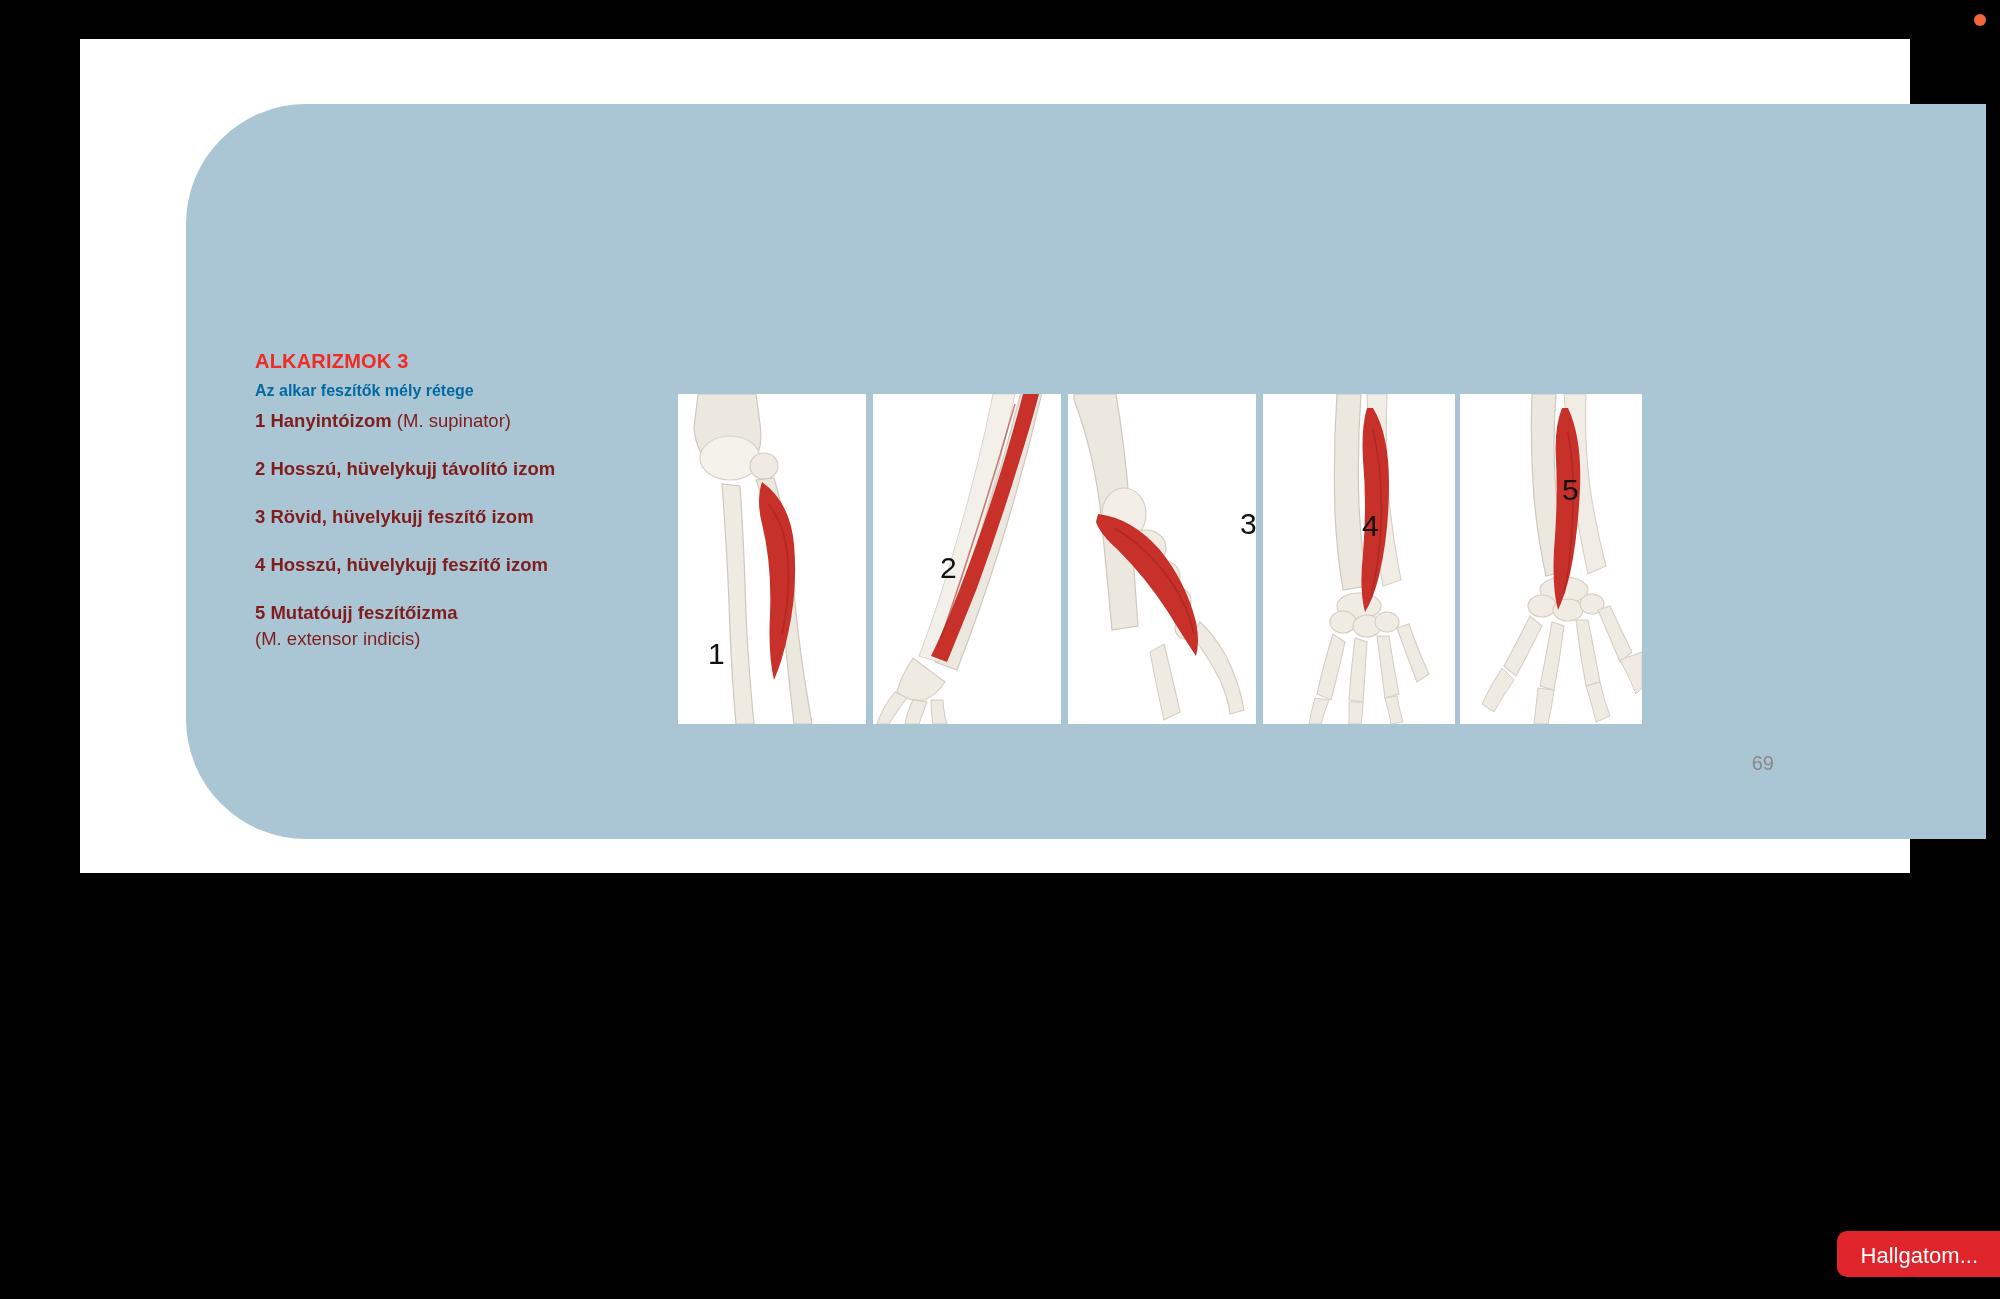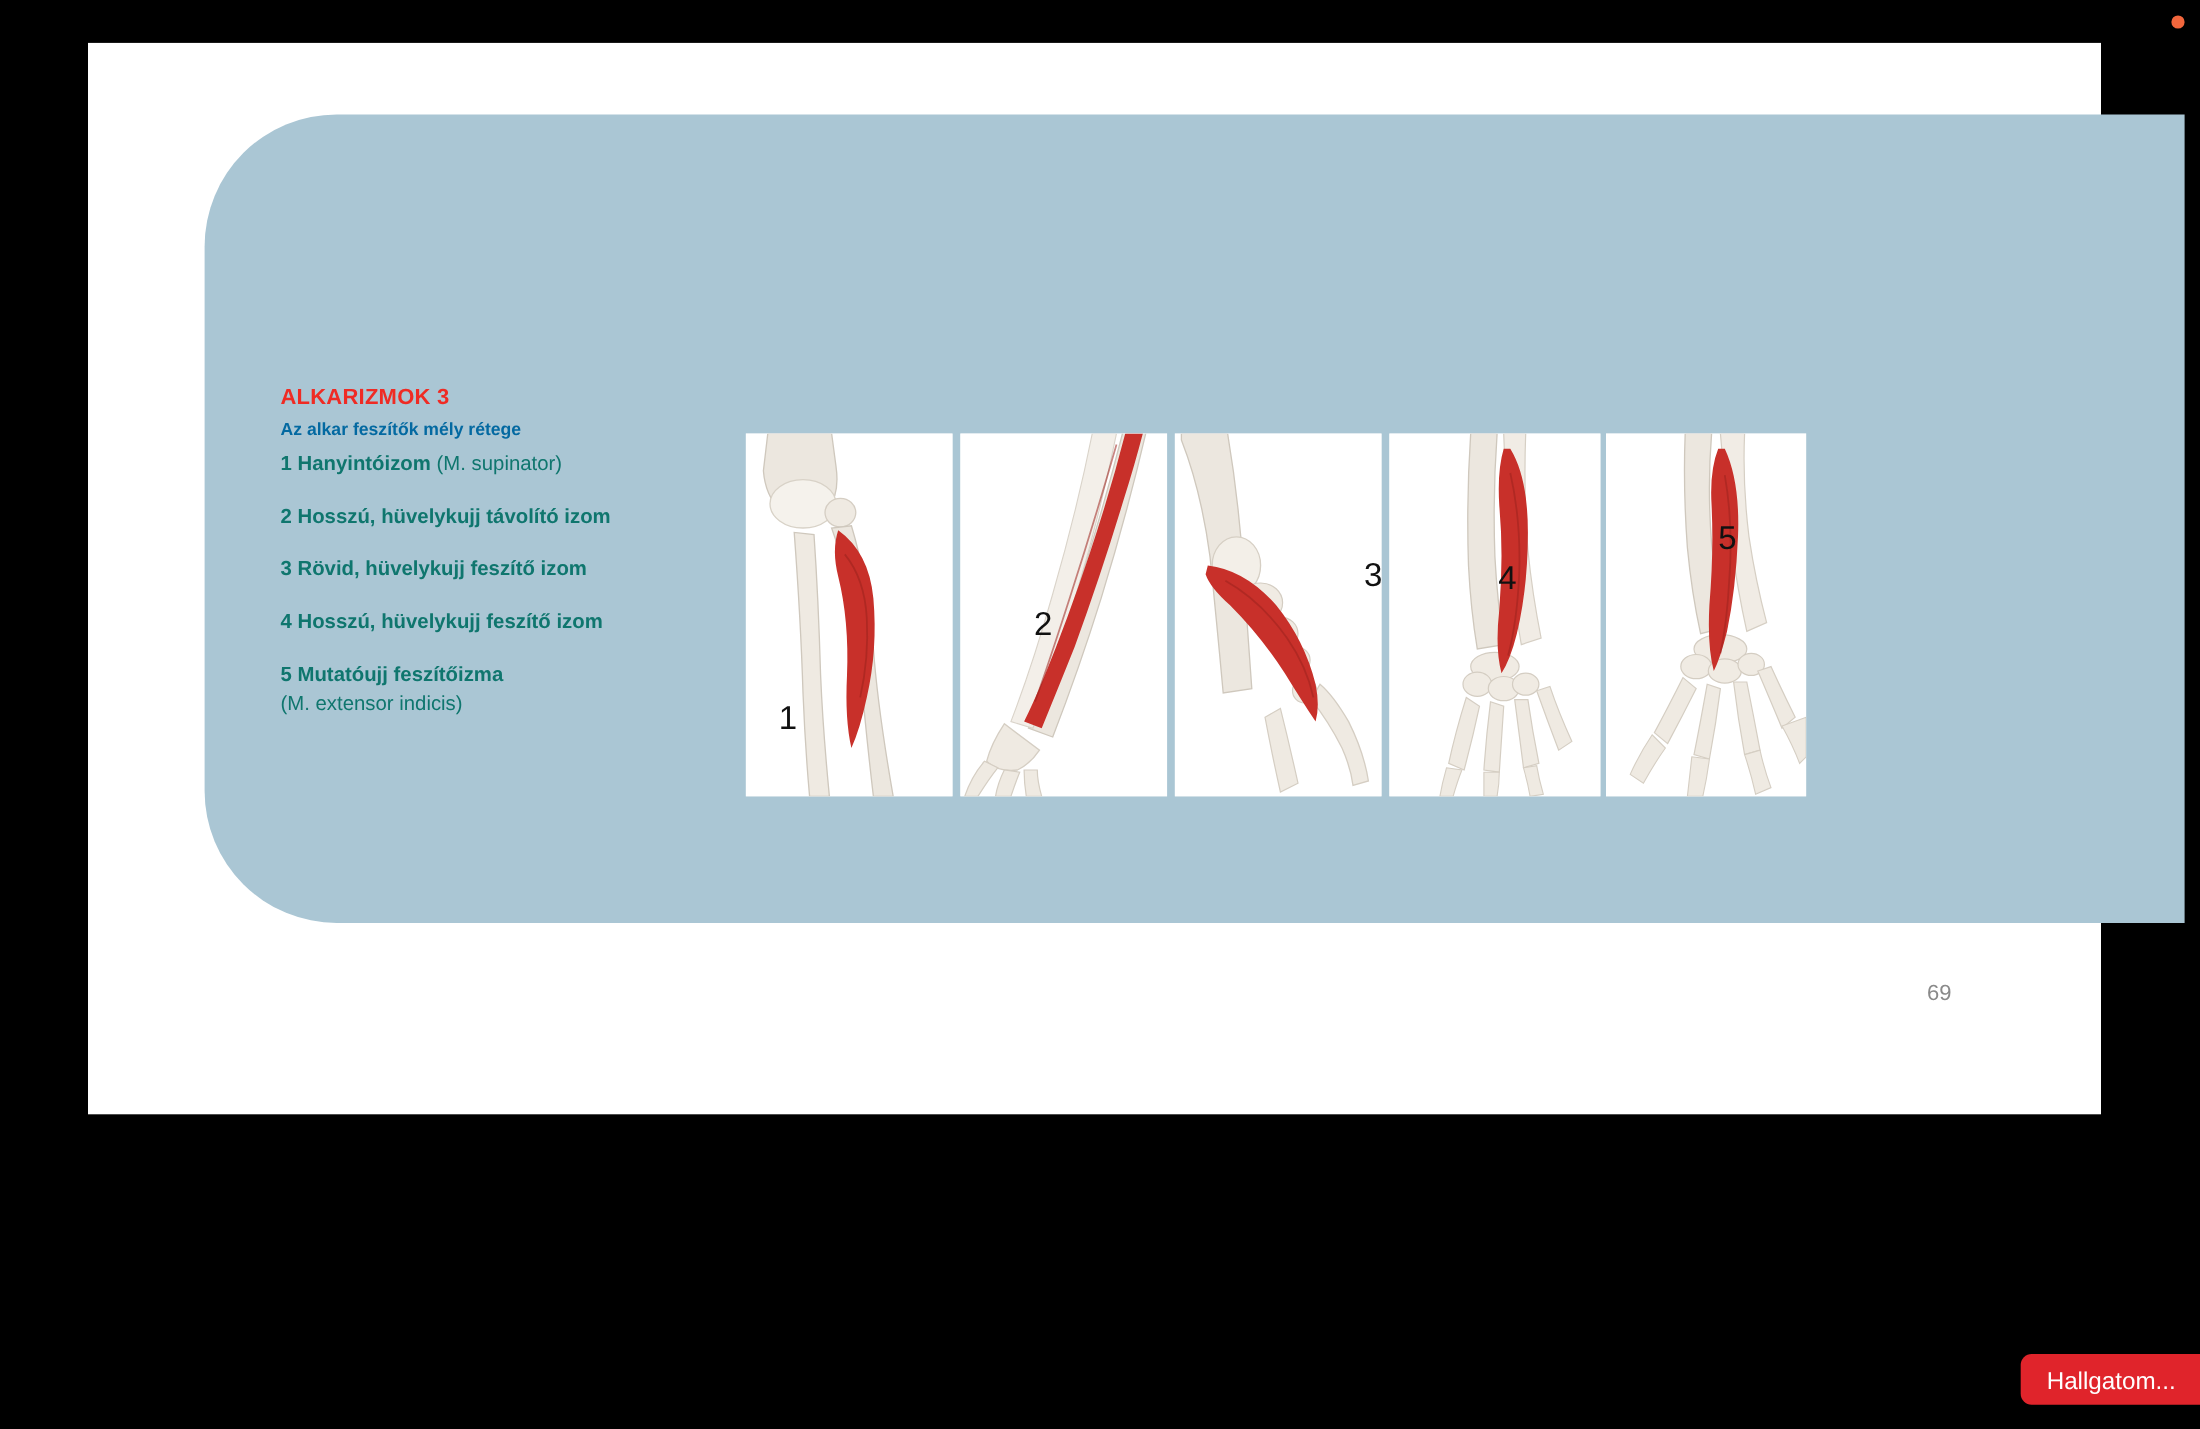--- a/index.html
+++ b/index.html
@@ -29,21 +29,21 @@
     border-radius: 50%;
     background: #f2663c;
   }
 
   
   .slide {
     position: absolute;
     left: 80px;
     top: 39px;
     width: 1830px;
-    height: 974px;
+    height: 834px;
     background: #ffffff;
   }
 
   
   .panel {
     position: absolute;
     left: 106px;
     top: 65px;
     width: 1800px;
     height: 735px;
@@ -78,21 +78,21 @@
     font-weight: bold;
     color: #0369a1;
     margin: 0 0 8px 0;
     line-height: 1.2;
   }
 
   .entry {
     margin: 0 0 22px 0;
     font-size: 18.5px;
     line-height: 1.4;
-    color: #0f766e;
+    color: #7f1d1d;
   }
   .entry.first { margin-bottom: 22px; }
   .entry .bold { font-weight: bold; }
   .entry .lat { font-weight: normal; }
   .entry .line2 { display: block; font-weight: normal; }
 
   
   .strip {
     position: absolute;
     left: 598px;

